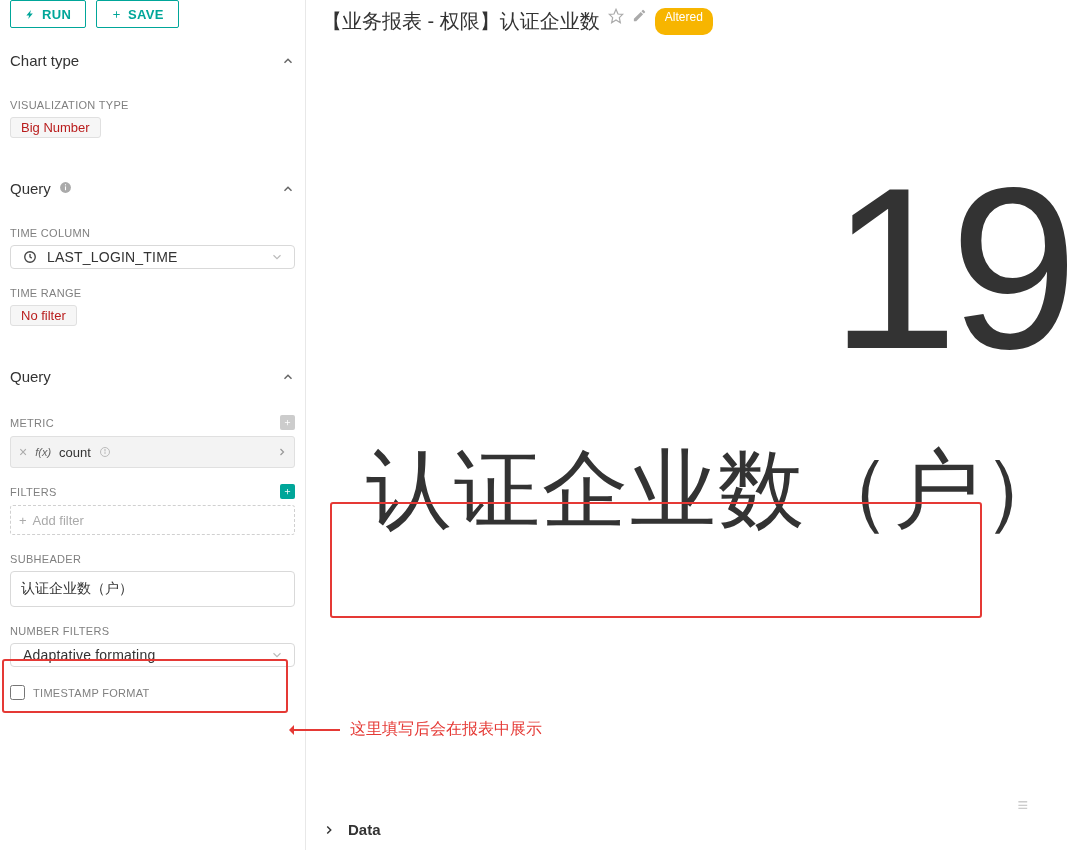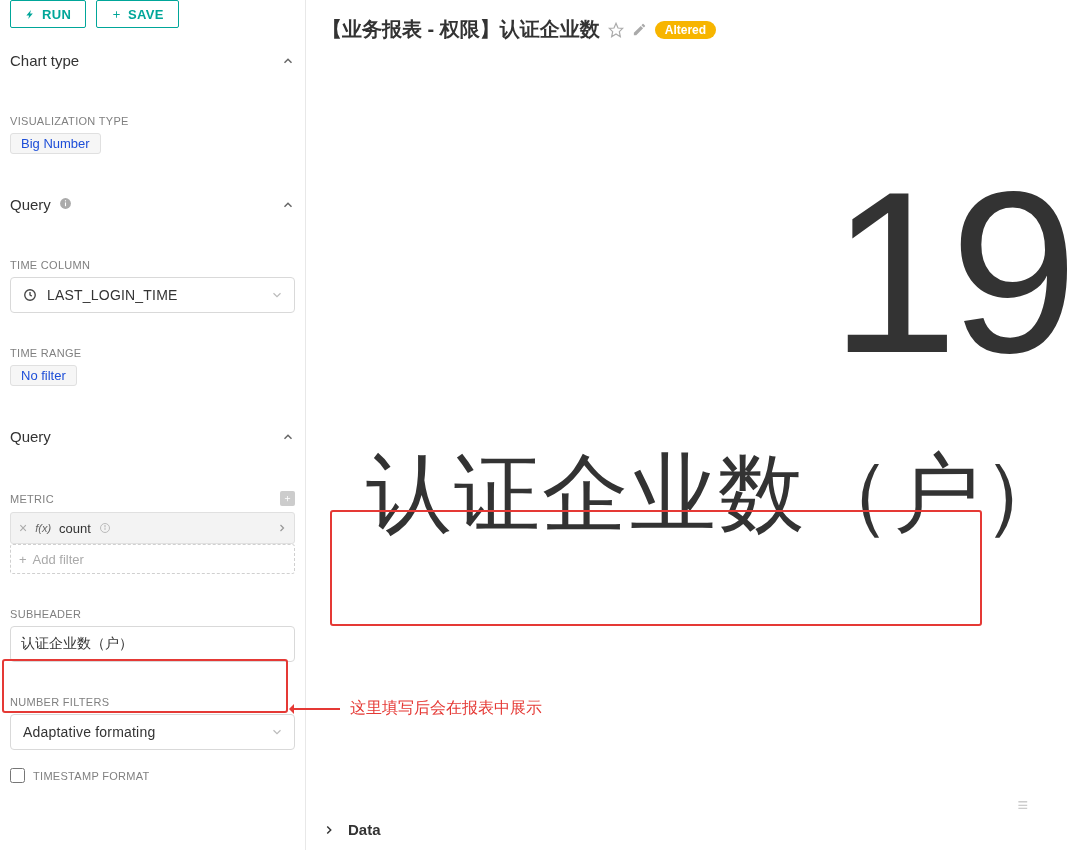--- a/index.html
+++ b/index.html
@@ -72,21 +72,21 @@
   }
   .chevron {
     color: #666;
   }
 
   
   .field-label {
     font-size: 11px;
     color: #808080;
     letter-spacing: 0.3px;
-    margin: 34px 0 6px 0;
+    margin: 18px 0 6px 0;
   }
   .field-label.with-plus {
     display: flex;
     justify-content: space-between;
     align-items: center;
   }
   .plus-badge {
     width: 15px;
     height: 15px;
     background: #ccc;
@@ -101,27 +101,27 @@
   }
   .plus-badge.teal { background: #00A699; }
 
   
   .pill {
     display: inline-block;
     padding: 2px 10px;
     border: 1px solid #e0e0e0;
     border-radius: 3px;
     background: #f6f6f6;
-    color: #1d4ed8;
+    color: #b91c1c;
     font-size: 13px;
   }
 
   
   .select {
-    height: 36px;
+    height: 24px;
     border: 1px solid #d9d9d9;
     border-radius: 4px;
     display: flex;
     align-items: center;
     padding: 0 30px 0 12px;
     position: relative;
     background: #fff;
   }
   .select .leading-icon {
     margin-right: 10px;
@@ -220,24 +220,22 @@
 
   
   .right-panel {
     flex: 1;
     position: relative;
     display: flex;
     flex-direction: column;
   }
   .chart-header {
     display: flex;
-    align-items: center;
     gap: 8px;
-    padding: 16px 10px 0 16px;
-    font-weight: bold;
+    padding: 8px 10px 0 16px;
   }
   .chart-title {
     font-size: 20px;
     color: #333;
   }
   .star-icon, .edit-icon {
     color: #aaa;
     display: inline-flex;
     cursor: pointer;
   }
@@ -434,20 +432,28 @@
             <circle cx="12" cy="8" r="0.8" fill="currentColor"></circle>
           </svg>
       </span>
       <span class="chev-right">
         <svg width="12" height="12" viewBox="0 0 24 24" fill="none" stroke="currentColor" stroke-width="2.5">
             <polyline points="9 6 15 12 9 18"></polyline>
           </svg>
       </span>
     </div>
 
+    <div class="field-label with-plus" style="margin-top:16px">
+      <span>FILTERS</span>
+      <span class="plus-badge teal">
+        <svg width="9" height="9" viewBox="0 0 24 24" fill="currentColor">
+            <path d="M19 11h-6V5h-2v6H5v2h6v6h2v-6h6z"></path>
+          </svg>
+      </span>
+    </div>
     <div class="add-filter">
       <span>+</span>
       <span>Add filter</span>
     </div>
 
     
     <div class="field-label">SUBHEADER</div>
     <input class="text-input" type="text" value="认证企业数（户）" style="">
 
     <div class="field-label">NUMBER FILTERS</div>
@@ -484,21 +490,21 @@
     </span>
     <span class="altered-badge">Altered</span>
   </div>
 
   <div class="big-number-area">
     <div class="big-number">19</div>
     <div class="subheader-text">认证企业数（户）</div>
 
     <div class="red-box-sub" style="left:24px; top:467px; width:652px; height:116px;"></div>
 
-    <div class="annotation" style="left:-12px; top:655px;">
+    <div class="annotation" style="left:-12px; top:684px;">
       <div class="arrow-line"></div>
       <span class="annotation-text">这里填写后会在报表中展示</span>
     </div>
   </div>
 
   <div class="data-section">
     <span class="drag-handle">≡</span>
     <span class="chev">
       <svg width="14" height="14" viewBox="0 0 24 24" fill="none" stroke="currentColor" stroke-width="2.5">
           <polyline points="9 6 15 12 9 18"></polyline>

